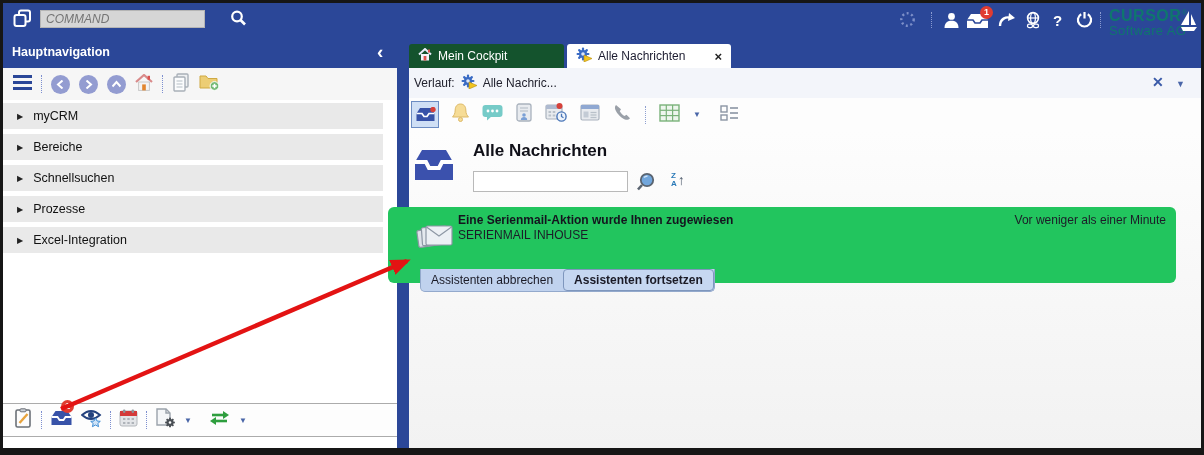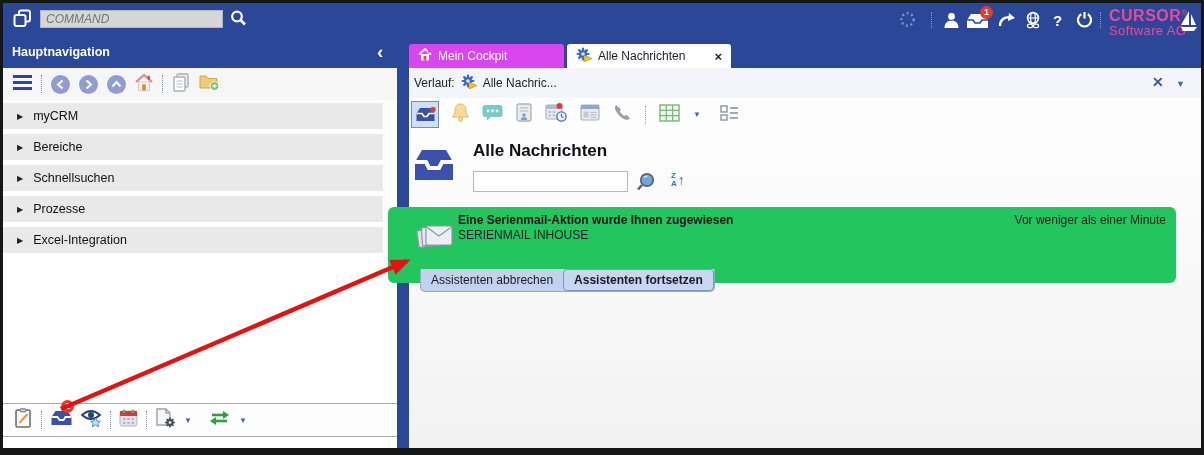--- a/index.html
+++ b/index.html
@@ -7,44 +7,44 @@
   .stage {
     position:relative; width:1204px; height:455px;
     border:3px solid #161616; border-bottom-width:7px;
     background:#ffffff; overflow:hidden;
   }
   .abs { position:absolute; }
 
   
   .topbar { left:0; top:0; width:1198px; height:65px; background:#2b4798; }
   .cmd-input {
-    left:37px; top:7px; width:183px; height:18px;
+    left:37px; top:7px; width:165px; height:18px;
     background:#d6d6d6; border:1px solid #b5b5b5;
     font-style:italic; color:#4a4a4a; font-size:12px; padding:1px 5px;
     font-family:"Liberation Sans", sans-serif;
   }
   .nav-title { left:9px; top:42px; color:#ffffff; font-size:12.5px; font-weight:bold; }
   .collapse { left:374px; top:38px; color:#ffffff; font-size:19px; font-weight:bold; cursor:pointer; }
   .vsep { width:1px; height:16px; border-left:1px dotted #8a9ad0; top:9px; }
   .help-q { color:#fff; font-size:15px; font-weight:bold; top:9px; cursor:pointer; }
-  .logo { left:1106px; top:4px; color:#ec4899; cursor:pointer; }
+  .logo { left:1106px; top:4px; color:#0f766e; cursor:pointer; }
   .logo .name { font-size:16px; font-weight:bold; letter-spacing:0.5px; }
   .logo .reg { font-size:8px; vertical-align:super; }
   .logo .sub { font-size:13px; display:block; margin-top:-2px; letter-spacing:0.4px; }
   .badge {
     position:absolute; min-width:13px; height:13px; border-radius:7px;
     background:#e03c31; color:#fff; font-size:9px; font-weight:bold;
     text-align:center; line-height:13px; padding:0 2px;
   }
 
   
   .tab { top:41px; height:24px; display:flex; align-items:center; gap:6px;
          padding:0 9px; font-size:12px; cursor:pointer;
          border-radius:3px 3px 0 0; }
-  .tab-cockpit { left:406px; width:155px; background:#d946ef; color:#ffffff; }
+  .tab-cockpit { left:406px; width:155px; background:#14532d; color:#ffffff; }
   .tab-active  { left:564px; width:164px; background:#ffffff; color:#1c1c30; }
   .tab-close { margin-left:auto; font-weight:bold; color:#222; font-size:13px; }
 
   
   .side-toolbar { left:0; top:65px; width:394px; height:32px; background:#f6f6f6; display:flex; align-items:center; gap:9px; padding-left:10px; }
   .dotsep { width:1px; height:18px; border-left:1px dotted #7d8fd0; }
   .circle-btn { width:19px; height:19px; border-radius:50%; background:#939cd1; display:flex; align-items:center; justify-content:center; cursor:pointer; }
   .acc-item {
     left:0; width:380px; height:26px; background:#e9e9e9;
     display:flex; align-items:center; gap:10px; padding-left:14px;

